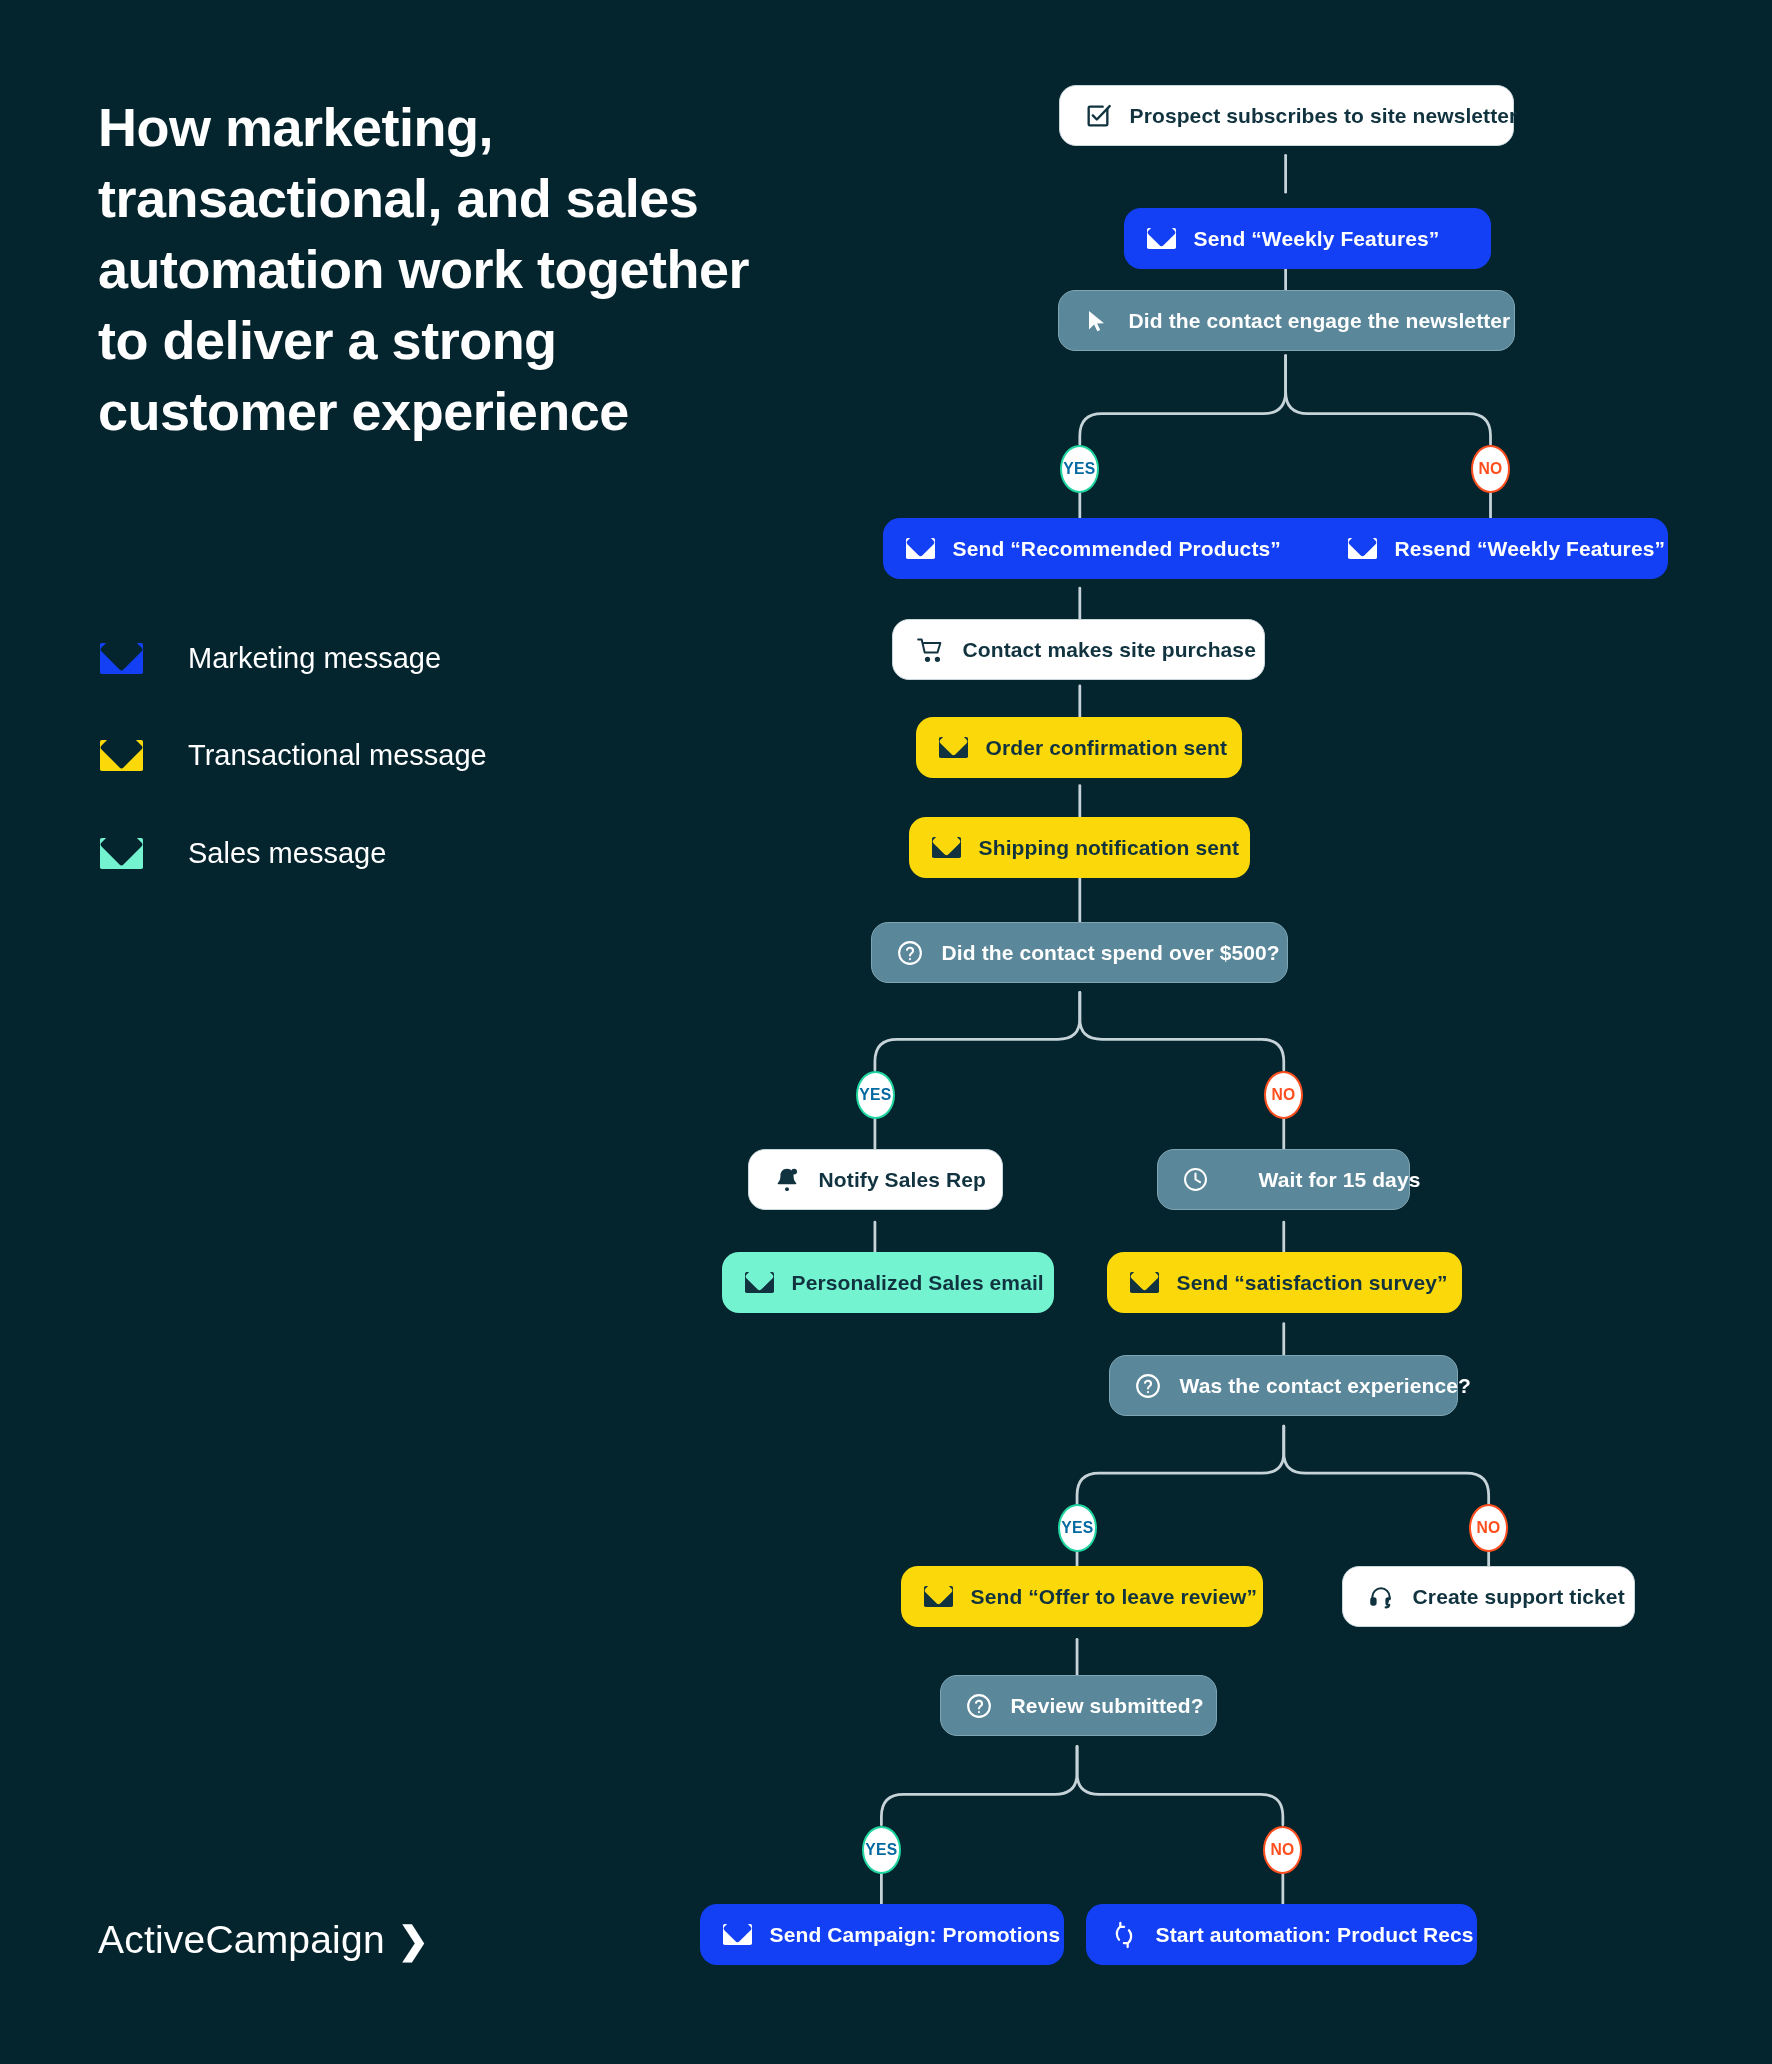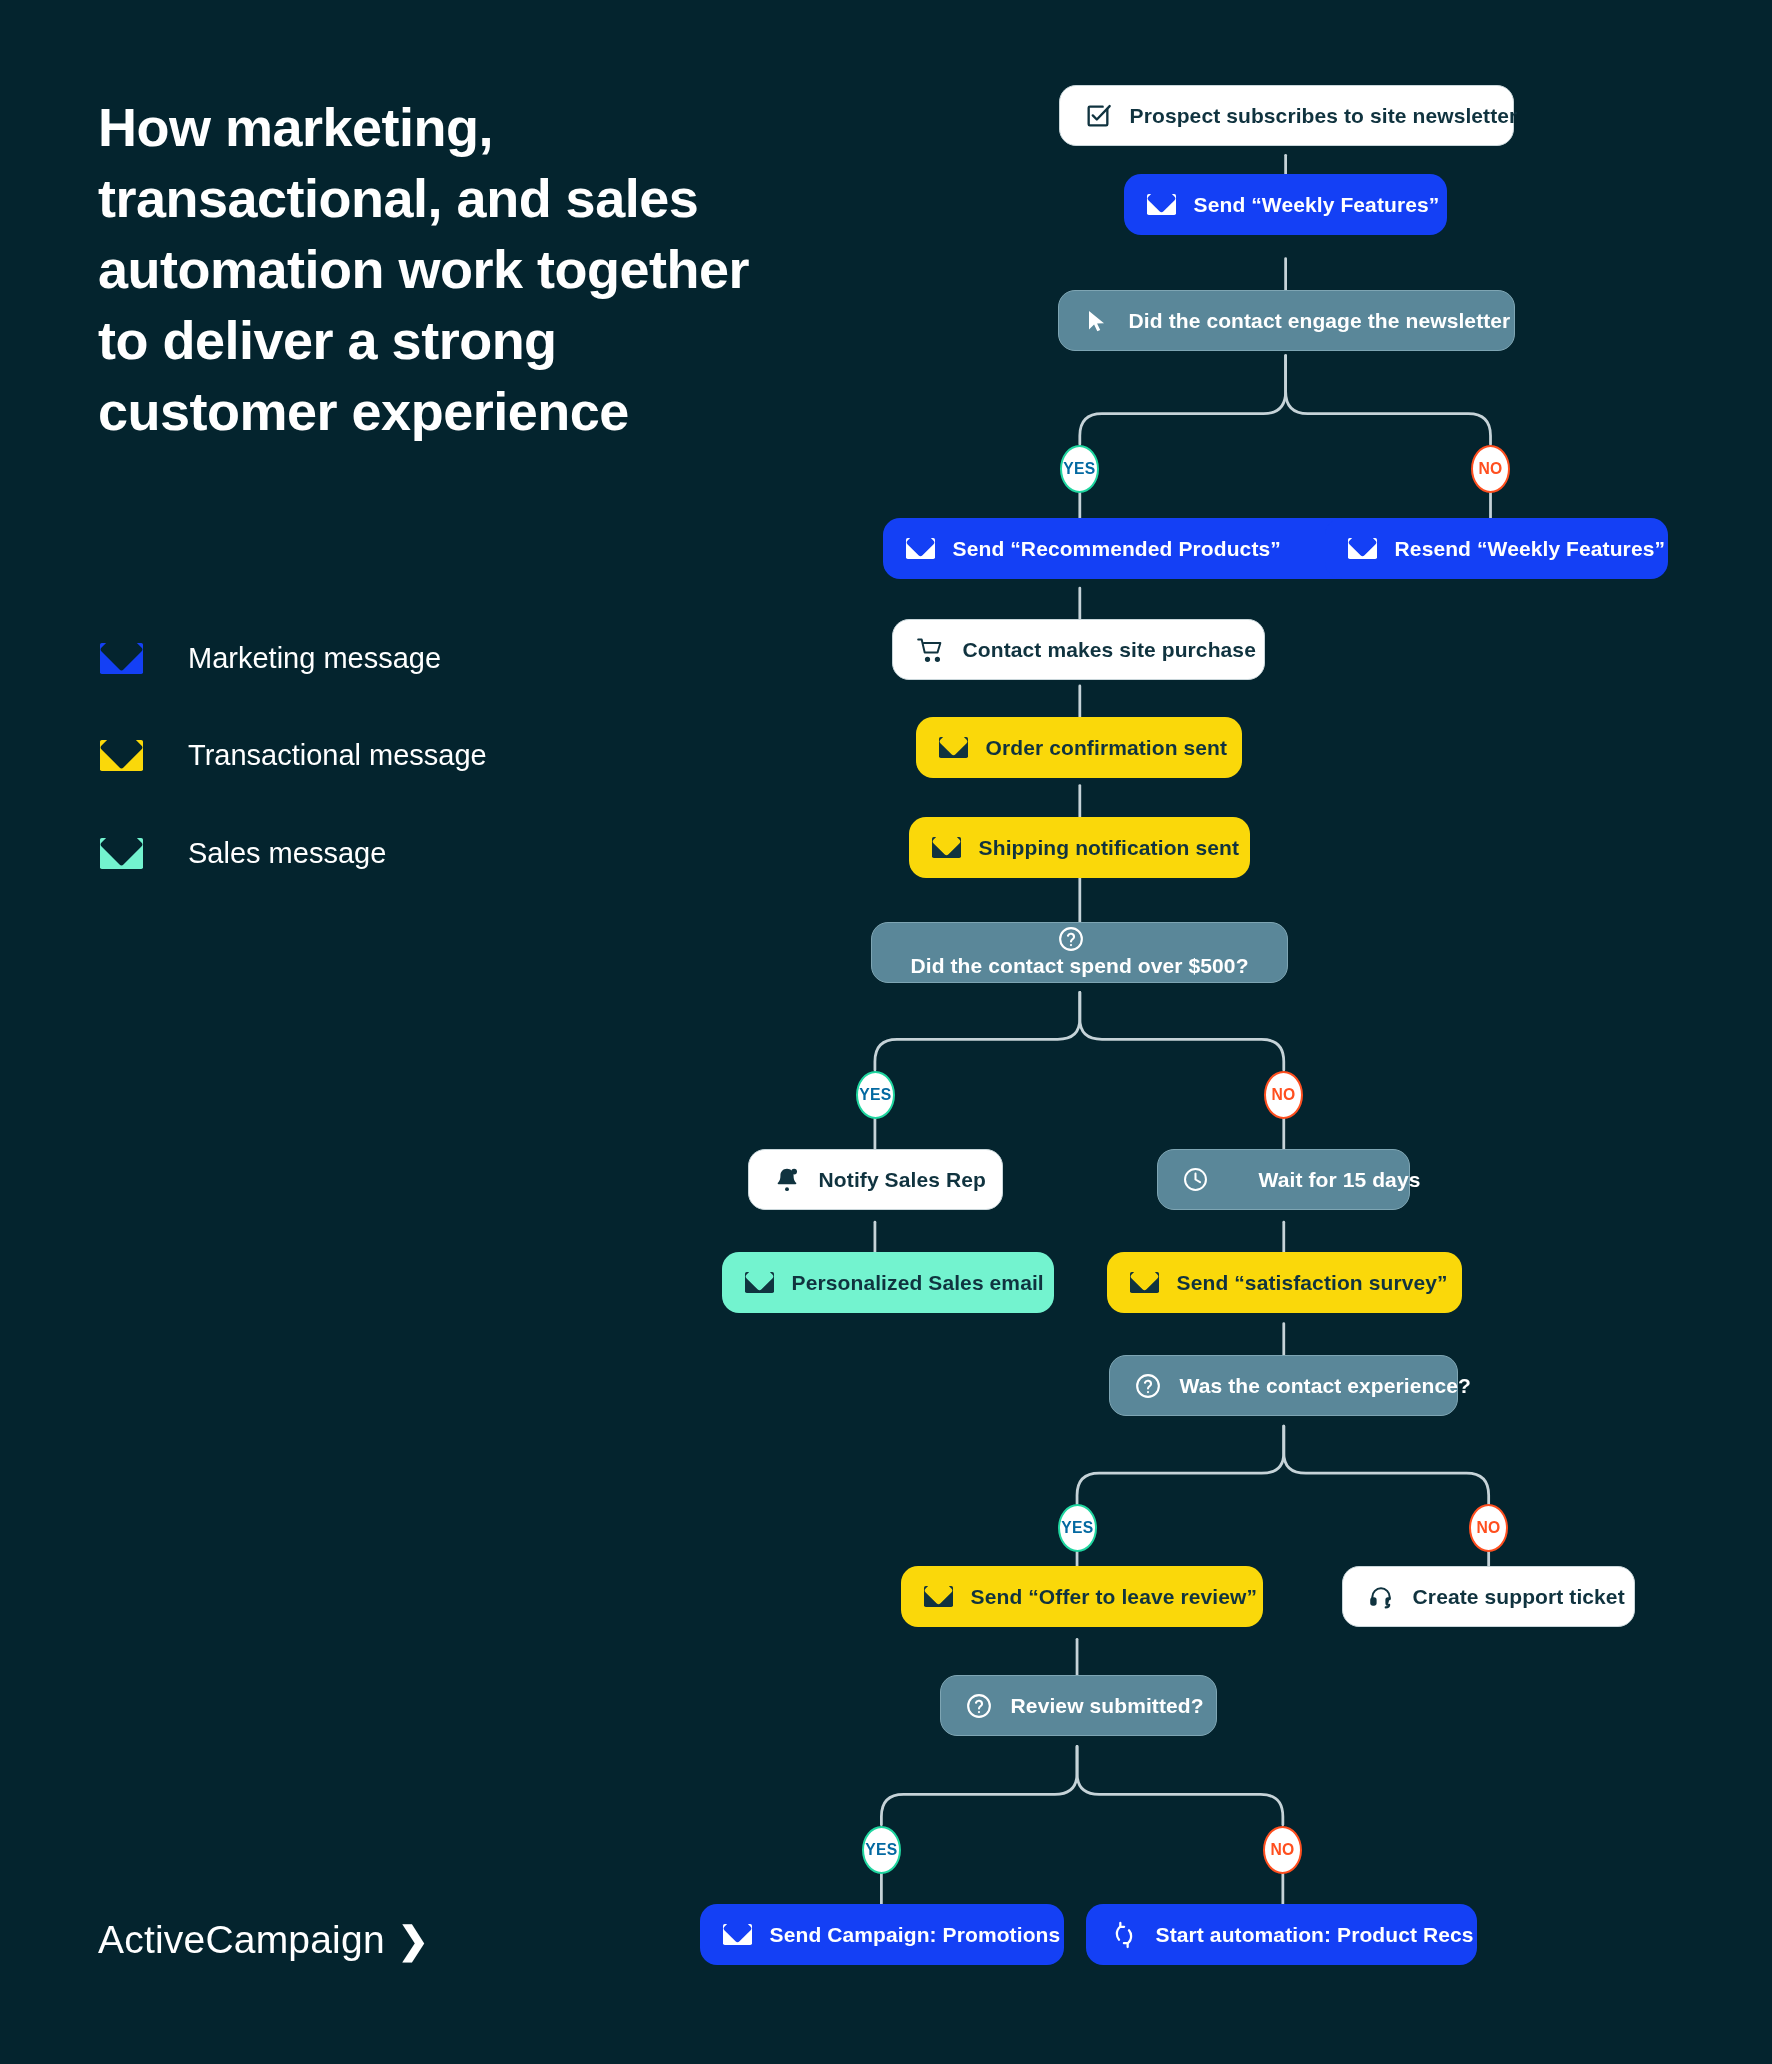--- a/index.html
+++ b/index.html
@@ -253,21 +253,21 @@
     <div class="node n-white" style="left:1059px; top:85px; width:455px;">
       <span class="ico">
         <svg class="glyph" width="28" height="28" viewBox="0 0 24 24" fill="none" stroke="#10333F" stroke-width="2" stroke-linecap="round" stroke-linejoin="round">
           <path d="M20 6v13a1 1 0 0 1-1 1H5a1 1 0 0 1-1-1V5a1 1 0 0 1 1-1h11"></path>
           <path d="M7.5 11.5 11 15 22 3.5"></path>
         </svg>
       </span>
       <span class="txt">Prospect subscribes to site newsletter</span>
     </div>
 
-    <div class="node n-blue" style="left:1124px; top:174px; width:323px;">
+    <div class="node n-blue" style="left:1124px; top:208px; width:367px;">
       <span class="ico">
         <span class="env env-white">
             <span class="flap"></span>
           </span>
       </span>
       <span class="txt">Send “Weekly Features”</span>
     </div>
 
     <div class="node n-gray" style="left:1058px; top:290px; width:457px;">
       <span class="ico">
@@ -326,21 +326,21 @@
 
     <div class="node n-yellow" style="left:909px; top:817px; width:341px;">
       <span class="ico">
         <span class="env env-dark env-dark-y">
             <span class="flap"></span>
           </span>
       </span>
       <span class="txt">Shipping notification sent</span>
     </div>
 
-    <div class="node n-gray" style="left:871px; top:922px; width:417px;flex-direction:column;">
+    <div class="node n-gray" style="left:871px; top:922px; width:417px;">
       <span class="ico">
         <svg class="glyph" width="28" height="28" viewBox="0 0 24 24" fill="none" stroke="#FFFFFF" stroke-width="1.8" stroke-linecap="round" stroke-linejoin="round">
           <circle cx="12" cy="12" r="9.3"></circle>
           <path d="M9.4 9.2a2.7 2.7 0 0 1 5.2 1c0 1.8-2.6 2.3-2.6 4"></path>
           <circle cx="12" cy="17.2" r="0.95" fill="#FFFFFF" stroke="none"></circle>
         </svg>
       </span>
       <span class="txt">Did the contact spend over $500?</span>
     </div>
 

